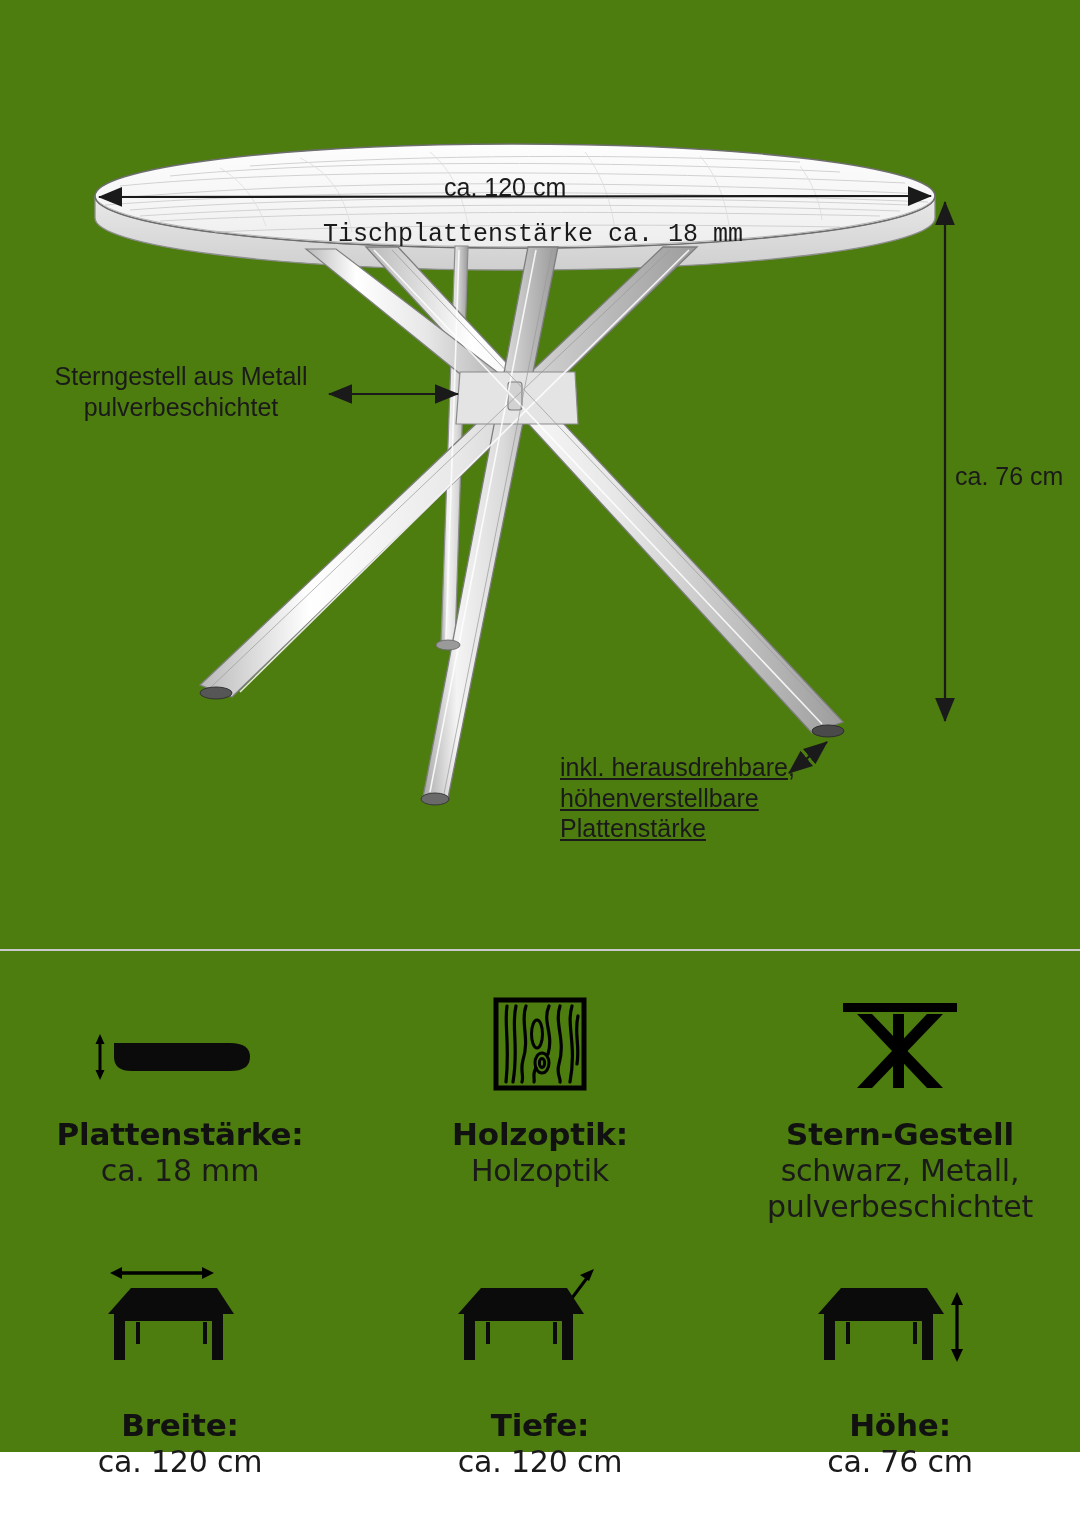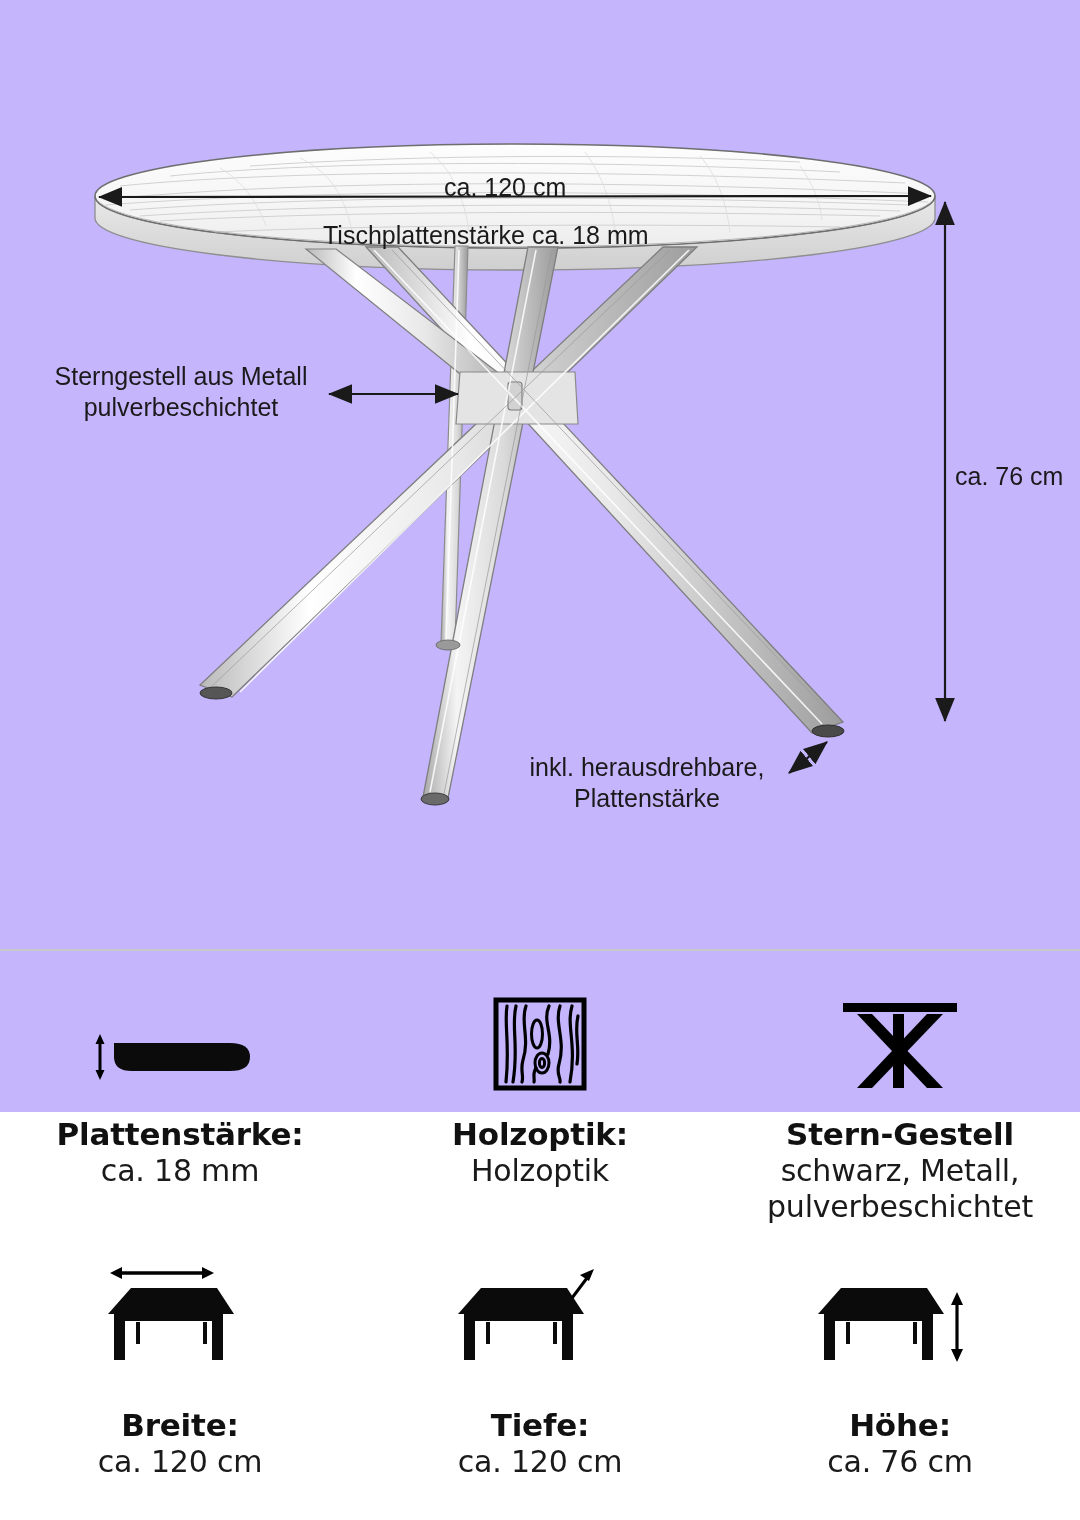--- a/index.html
+++ b/index.html
@@ -6,52 +6,53 @@
   html, body {
     margin: 0; padding: 0;
     width: 1080px; height: 1520px;
     background: #ffffff;
     font-family: "Liberation Sans", sans-serif;
     overflow: hidden;
   }
   #page {
     position: relative;
     width: 1080px;
-    height: 1112px;
-    background: #c4b5fd;
+    height: 1452px;
+    background: #4d7c0f;
   }
 
   
   #drawing {
     position: absolute;
     left: 0; top: 0;
     width: 1080px; height: 950px;
   }
   #drawing svg { display: block; }
 
   .dimtext {
     position: absolute;
     font-family: "Liberation Sans", sans-serif;
     font-size: 25px;
     color: #1a1a1a;
     white-space: nowrap;
     line-height: 1.22;
   }
   #label-width  { left: 444px; top: 172px; }
-  #label-thick  { left: 323px; top: 220px; }
+  #label-thick  { left: 323px; top: 220px; font-family: Liberation Mono, monospace; }
   #label-height { left: 955px; top: 461px; }
   #label-frame  {
     left: 53px; top: 361px;
     text-align: center;
     width: 256px;
   }
   #label-feet {
-    left: 528px; top: 752px;
-    text-align: center;
+    left: 560px; top: 752px;
+    text-align: left;
     width: 238px;
+    text-decoration: underline;
   }
 
   
   #divider {
     position: absolute;
     left: 0; top: 949px;
     width: 1080px; height: 2px;
     background: #c9c9cc;
   }
 
@@ -233,20 +234,21 @@
 
     <div class="dimtext" id="label-height">ca. 76 cm</div>
 
     <div class="dimtext" id="label-frame">
       <div>Sterngestell aus Metall</div>
       <div>pulverbeschichtet</div>
     </div>
 
     <div class="dimtext" id="label-feet">
       <div>inkl. herausdrehbare,</div>
+      <div>höhenverstellbare</div>
       <div>Plattenstärke</div>
     </div>
   </div>
 
   <div id="divider"></div>
 
   <div id="features">
 
     <div class="frow" id="frow-1">
 

